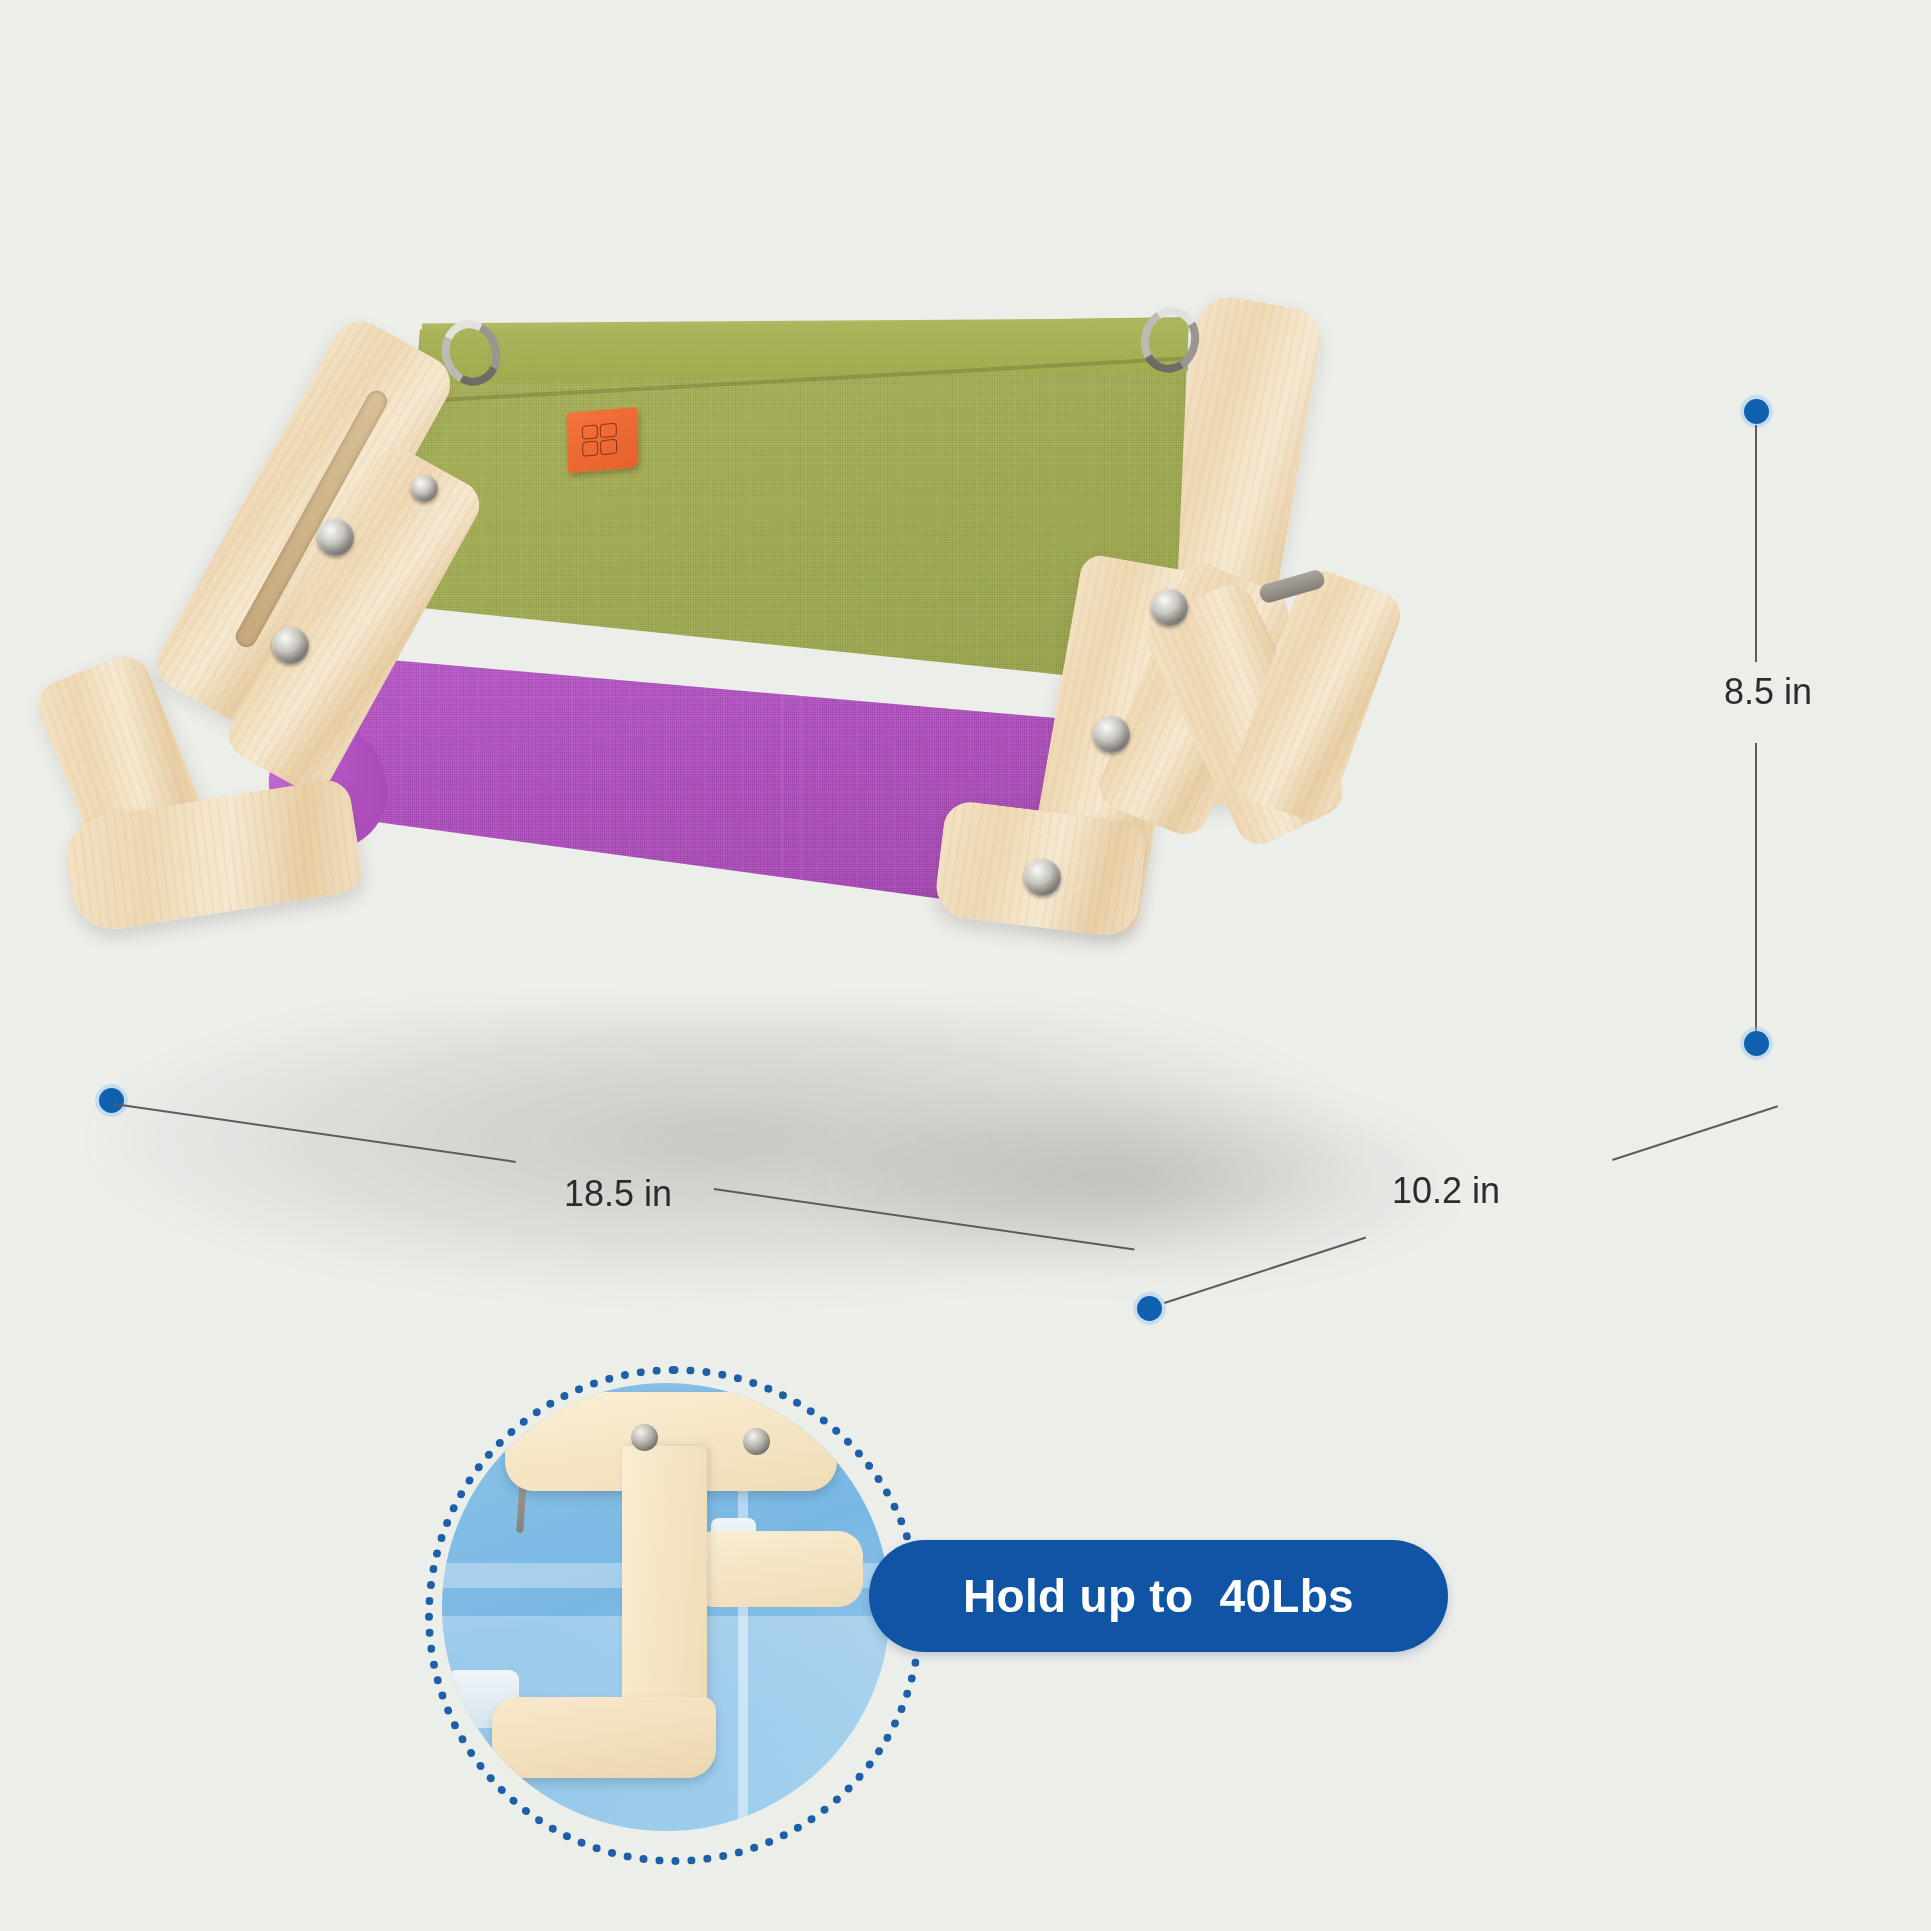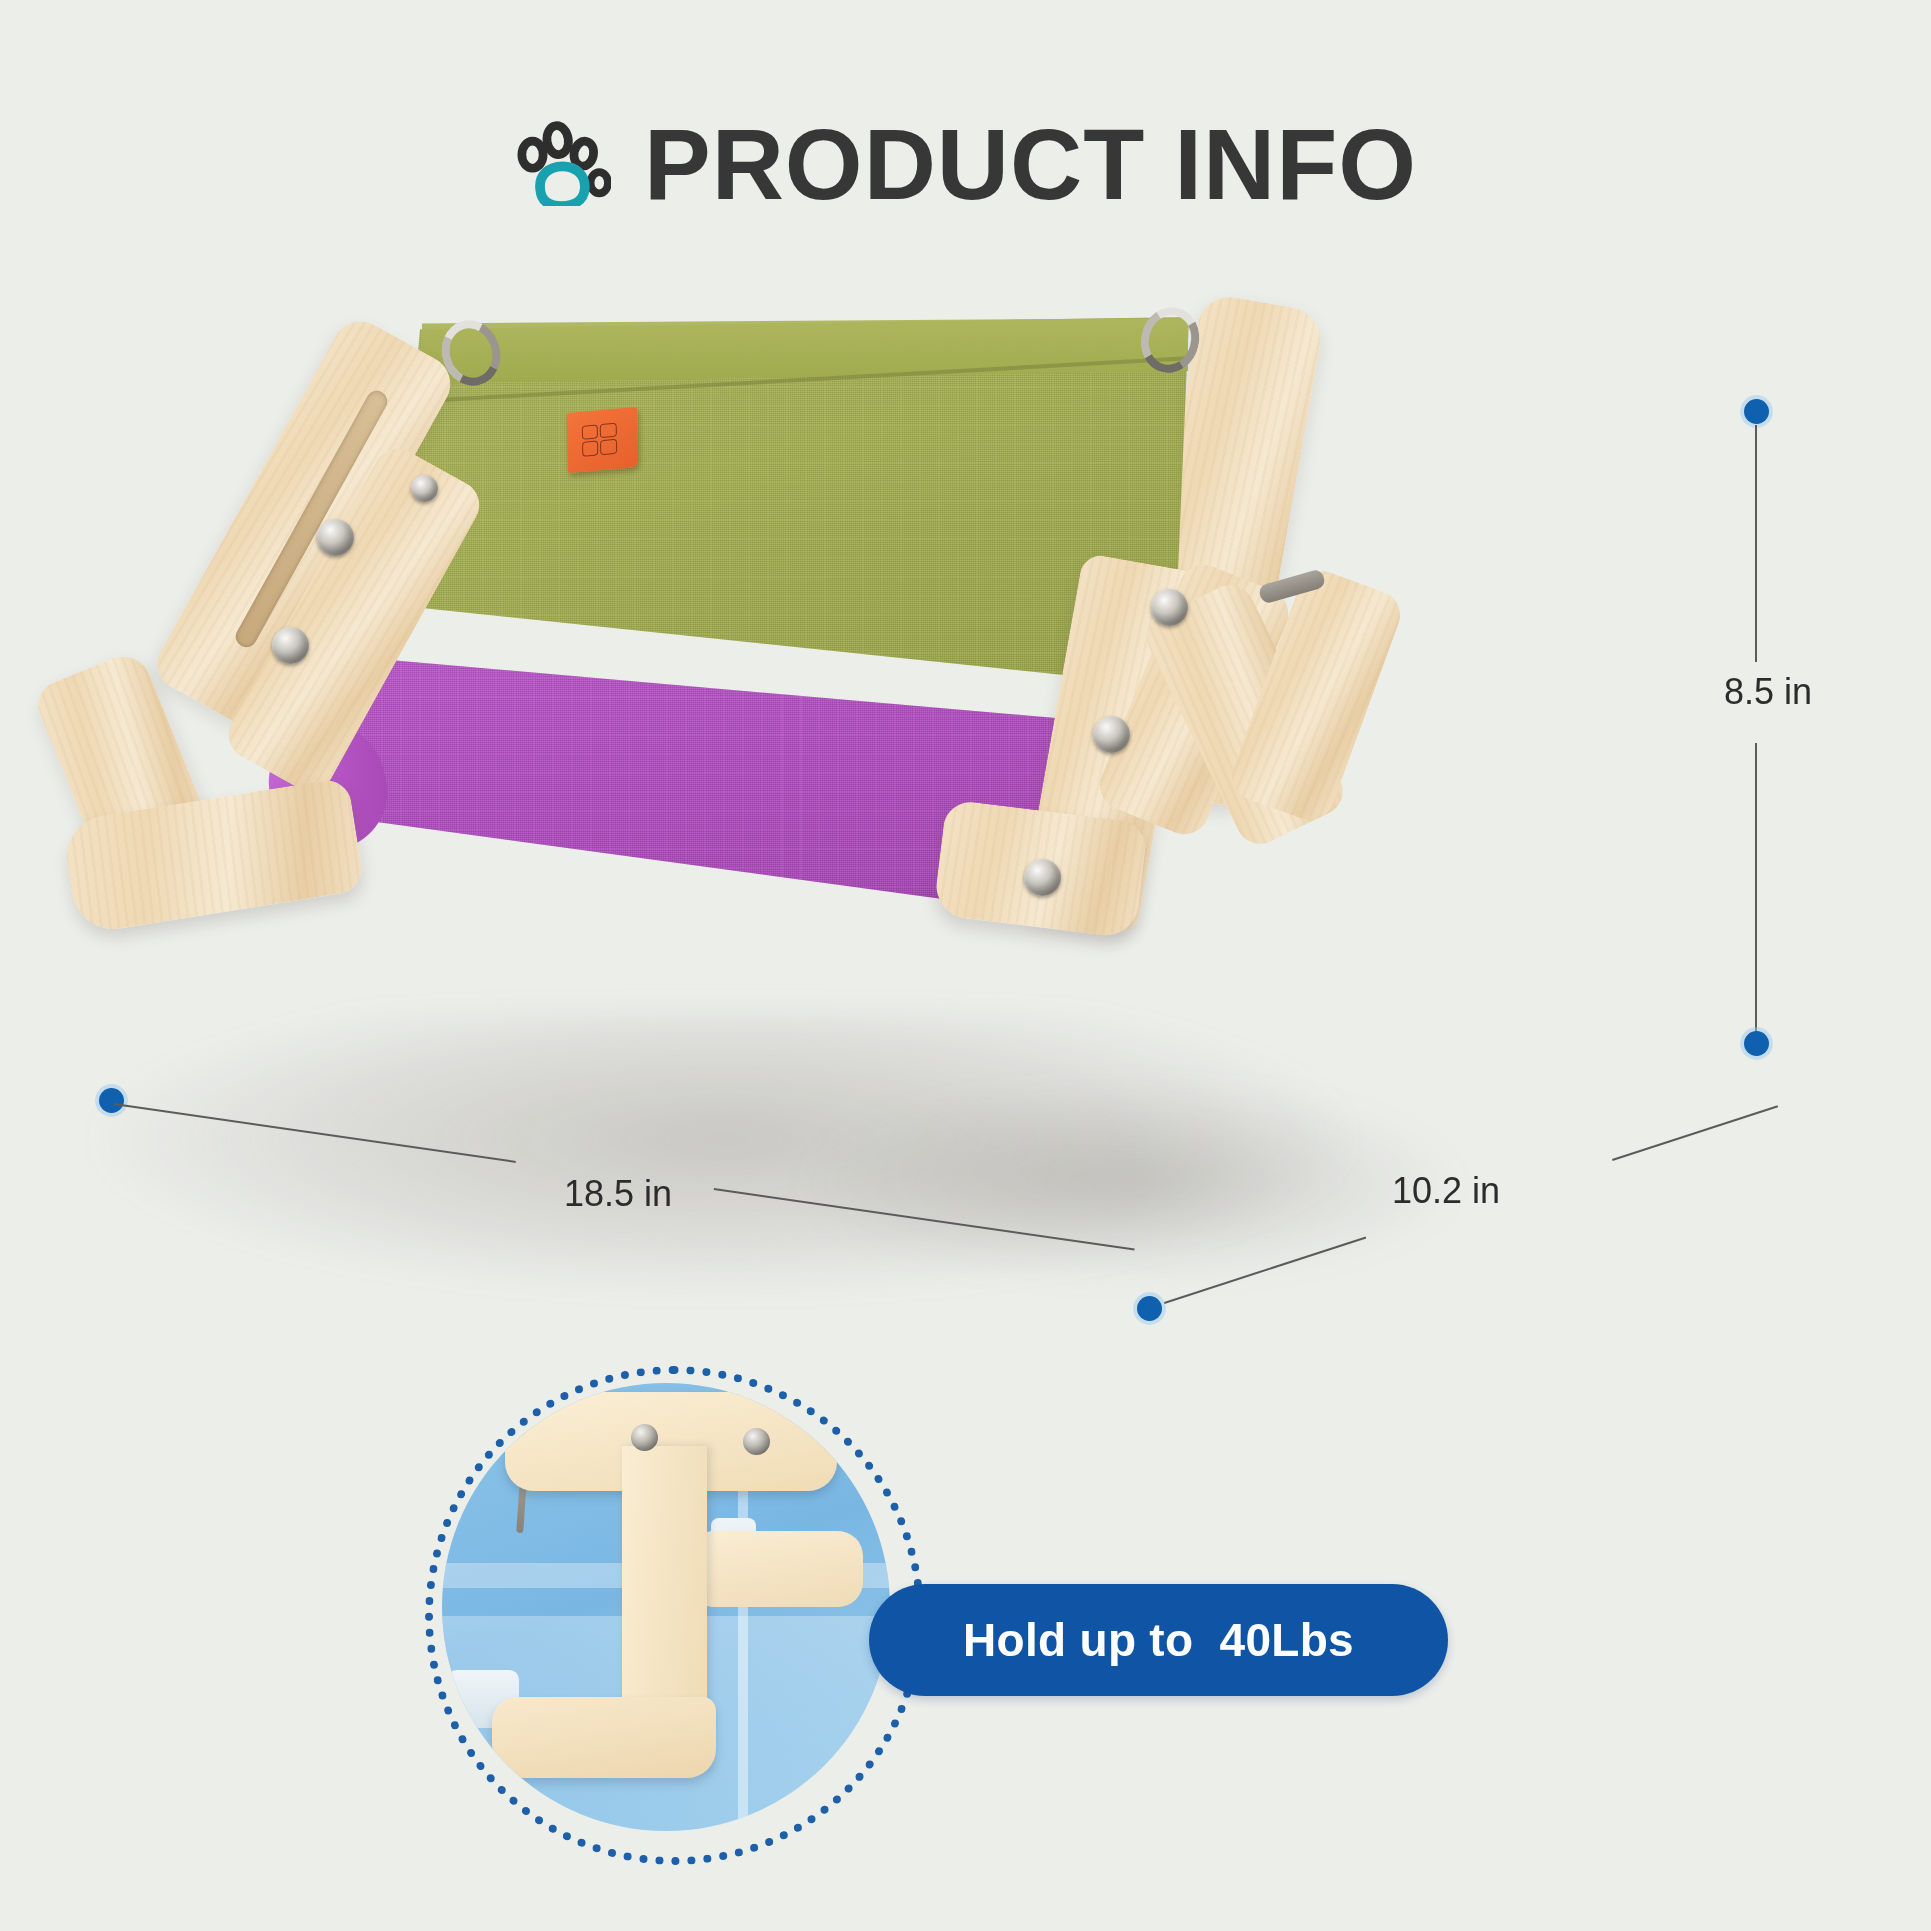--- a/index.html
+++ b/index.html
@@ -265,51 +265,36 @@
     position:absolute;left:17%;top:15%;width:6.8px;height:82px;
     background:linear-gradient(180deg,#AEAAA2,#86827B);
     border-radius:3.9px;transform:rotate(4deg);
   }
 
   .pill{
     position:absolute;left:444px;top:174px;width:579px;height:112px;
     background:#1055A5;border-radius:56px;
     display:flex;align-items:center;justify-content:center;
     box-shadow:0 3.9px 9.7px rgba(10,50,110,.2);
-    margin-top:44px;
   }
   .pill-text{
     color:#FFFFFF;font-size:46px;font-weight:bold;white-space:pre;
     letter-spacing:0.3px;
   }
 
   .weight{
     position:absolute;left:1072px;top:154px;width:203px;height:222px;
   }
 
 </style>
 </head>
 <body>
 
 <div class="stage">
 
-  <div class="header">
-
-    <div class="paw">
-      <svg viewBox="0 0 100 94" width="97" height="91" aria-hidden="true">
-        <ellipse cx="19" cy="41" rx="11" ry="14" fill="none" stroke="#2E2E2E" stroke-width="9"></ellipse>
-        <ellipse cx="45" cy="26" rx="11" ry="15" fill="none" stroke="#2E2E2E" stroke-width="9" transform="rotate(-8 45 26)"></ellipse>
-        <ellipse cx="72" cy="40" rx="10" ry="13" fill="none" stroke="#2E2E2E" stroke-width="9" transform="rotate(12 72 40)"></ellipse>
-        <ellipse cx="88" cy="70" rx="9" ry="11" fill="none" stroke="#2E2E2E" stroke-width="8"></ellipse>
-        <path d="M27 77 C25 62 36 53 50 53 C64 53 74 62 73 76 C72 89 61 94 49 94 C36 94 28 89 27 77 Z" fill="none" stroke="#1AA1B0" stroke-width="10" stroke-linejoin="round"></path>
-      </svg>
-    </div>
-
-    <div class="title">PRODUCT INFO</div>
-  </div>
 
   <div class="photo">
 
     <div class="floor-shadow"></div>
     <div class="floor-shadow2"></div>
 
     <div class="leg-right-back wood"></div>
 
     <div class="fabric-green"></div>
     <div class="fabric-green-hem"></div>

